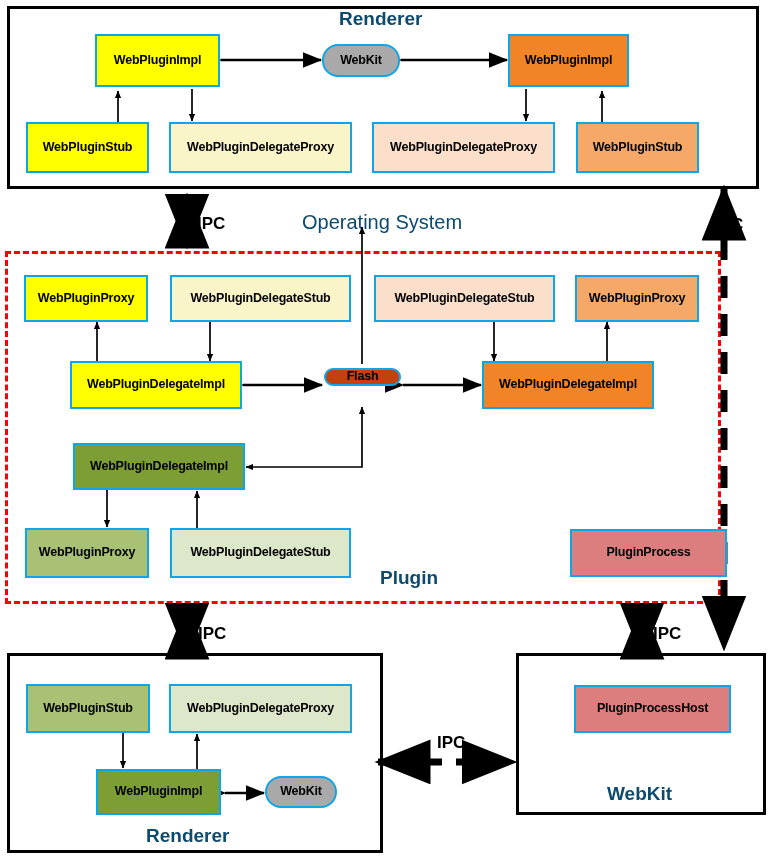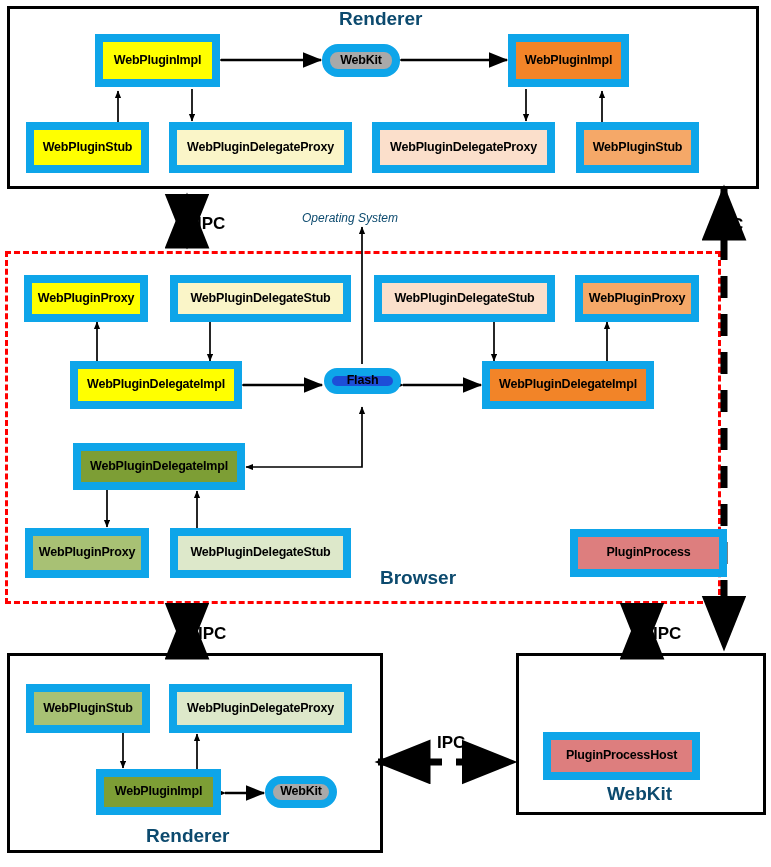--- a/index.html
+++ b/index.html
@@ -5,23 +5,23 @@
 <style>
   html,body{margin:0;padding:0;background:#ffffff;}
   body{font-family:"Liberation Sans",sans-serif;}
   #canvas{position:relative;width:771px;height:867px;overflow:hidden;background:#fff;}
 
   .container{position:absolute;border:3px solid #000;background:#fff;box-sizing:border-box;}
   .plugin-zone{position:absolute;border:3px dashed #ff0000;background:transparent;box-sizing:border-box;}
 
   .zone-title{position:absolute;font-weight:bold;color:#0c4a6e;white-space:nowrap;}
   .zone-title.big{font-size:19px;}
-  .zone-title.os{font-size:12px;font-weight:normal;font-style:italic;}
-
-  .node{position:absolute;box-sizing:border-box;border:8px solid #0ea5e9;
+  .zone-title.os{font-size:20px;font-weight:normal;}
+
+  .node{position:absolute;box-sizing:border-box;border:2px solid #0ea5e9;
         display:flex;align-items:center;justify-content:center;
         font-size:12.5px;font-weight:bold;color:#000;text-align:center;
         letter-spacing:-0.2px;line-height:1.05;}
   .node.rounded{border-radius:16px;}
 
   .ipc-label{position:absolute;font-size:17px;font-weight:bold;color:#000;white-space:nowrap;}
 
   svg.overlay{position:absolute;left:0;top:0;width:771px;height:867px;pointer-events:none;}
 </style>
 </head>
@@ -32,21 +32,21 @@
   <div class="container" style="left:7px;top:6px;width:752px;height:183px;"></div>
 
   <div class="plugin-zone" style="left:5px;top:251px;width:716px;height:353px;"></div>
 
   <div class="container" style="left:7px;top:653px;width:376px;height:200px;"></div>
 
   <div class="container" style="left:516px;top:653px;width:250px;height:162px;"></div>
 
   <div class="zone-title big" style="left:339px;top:8px;">Renderer</div>
 
-  <div class="zone-title big" style="left:380px;top:567px;">Browser</div>
+  <div class="zone-title big" style="left:380px;top:567px;">Plugin</div>
 
   <div class="zone-title big" style="left:146px;top:825px;">Renderer</div>
 
   <div class="zone-title big" style="left:607px;top:783px;">WebKit</div>
 
   <div class="zone-title os" style="left:302px;top:211px;">Operating System</div>
 
   <svg class="overlay" viewBox="0 0 771 867">
     <defs>
       <marker id="ah" markerWidth="9" markerHeight="9" refX="7.5" refY="3.2" orient="auto" markerUnits="strokeWidth">
@@ -157,21 +157,21 @@
   </div>
 
   <div class="node" style="left:575px;top:275px;width:124px;height:47px;background:#f5a868;">
     <span>WebPluginProxy</span>
   </div>
 
   <div class="node" style="left:70px;top:361px;width:172px;height:48px;background:#ffff00;">
     <span>WebPluginDelegateImpl</span>
   </div>
 
-  <div class="node rounded" style="left:324px;top:368px;width:77px;height:26px;background:#1d4ed8;">
+  <div class="node rounded" style="left:324px;top:368px;width:77px;height:18px;background:#c2410c;">
     <span>Flash</span>
   </div>
 
   <div class="node" style="left:482px;top:361px;width:172px;height:48px;background:#f28428;">
     <span>WebPluginDelegateImpl</span>
   </div>
 
   <div class="node" style="left:73px;top:443px;width:172px;height:47px;background:#7d9e35;">
     <span>WebPluginDelegateImpl</span>
   </div>
@@ -197,21 +197,21 @@
   </div>
 
   <div class="node" style="left:96px;top:769px;width:125px;height:46px;background:#7d9e35;">
     <span>WebPluginImpl</span>
   </div>
 
   <div class="node rounded" style="left:265px;top:776px;width:72px;height:32px;background:#a9a9a9;">
     <span>WebKit</span>
   </div>
 
-  <div class="node" style="left:543px;top:685px;width:157px;height:48px;background:#dd7e7e;margin-top:47px;">
+  <div class="node" style="left:574px;top:685px;width:157px;height:48px;background:#dd7e7e;">
     <span>PluginProcessHost</span>
   </div>
 
   <div class="ipc-label" style="left:197px;top:214px;">IPC</div>
 
   <div class="ipc-label" style="left:715px;top:215px;">IPC</div>
 
   <div class="ipc-label" style="left:198px;top:624px;">IPC</div>
 
   <div class="ipc-label" style="left:653px;top:624px;">IPC</div>

